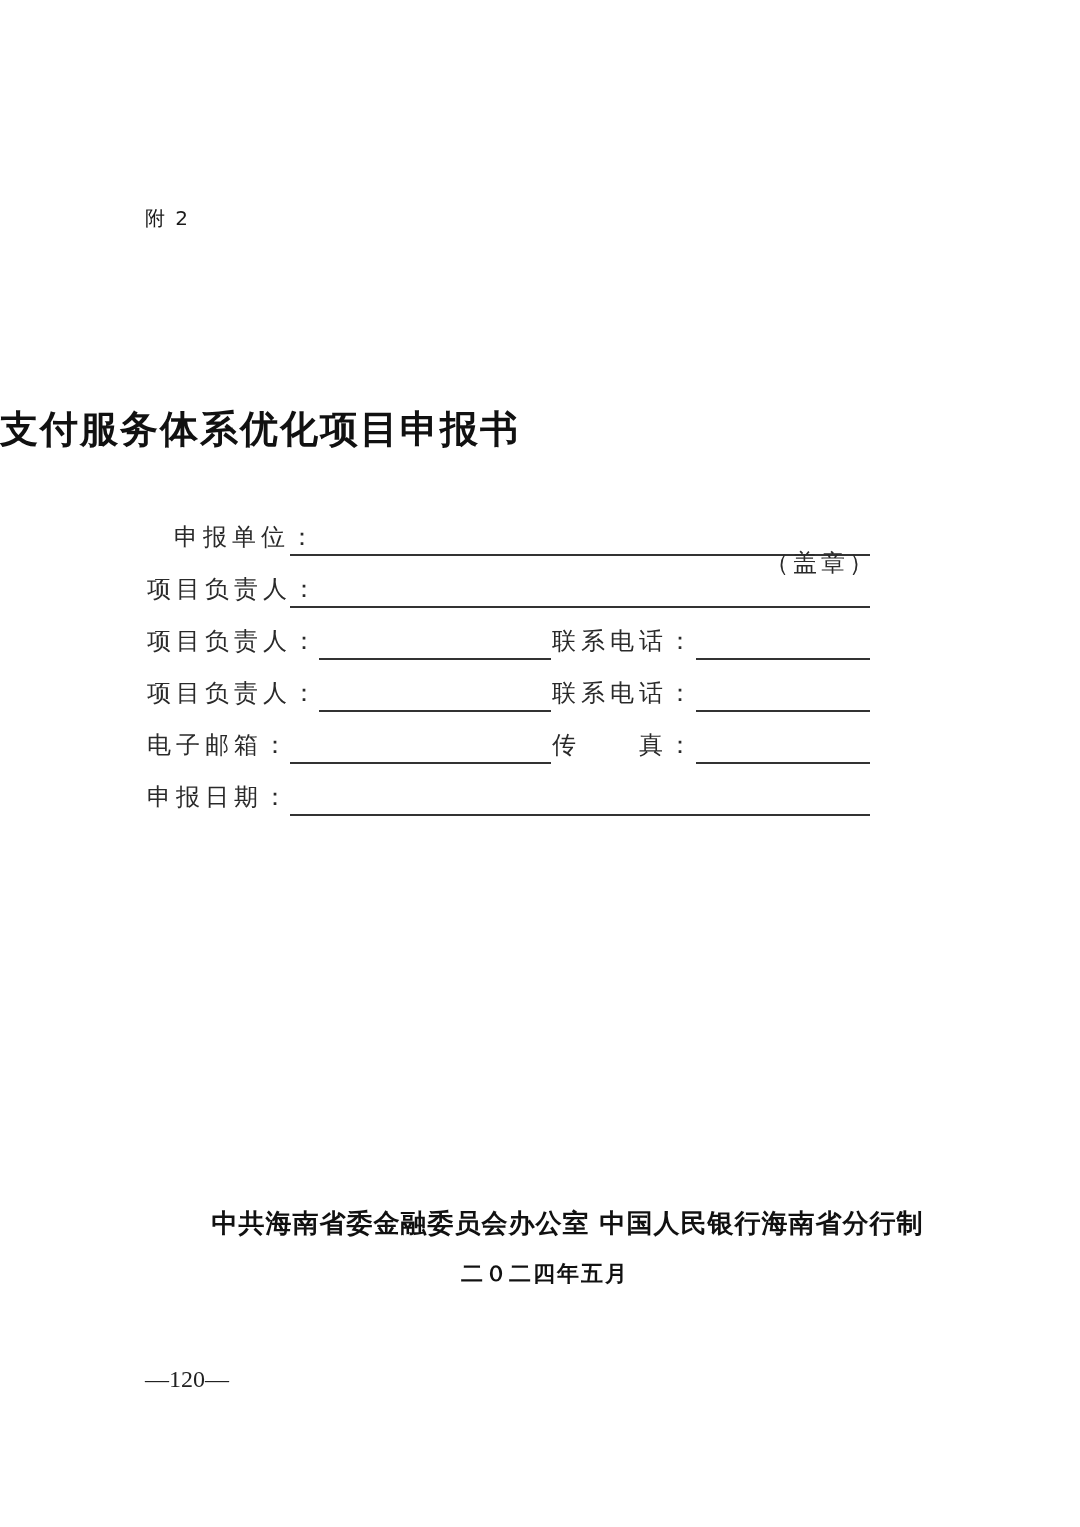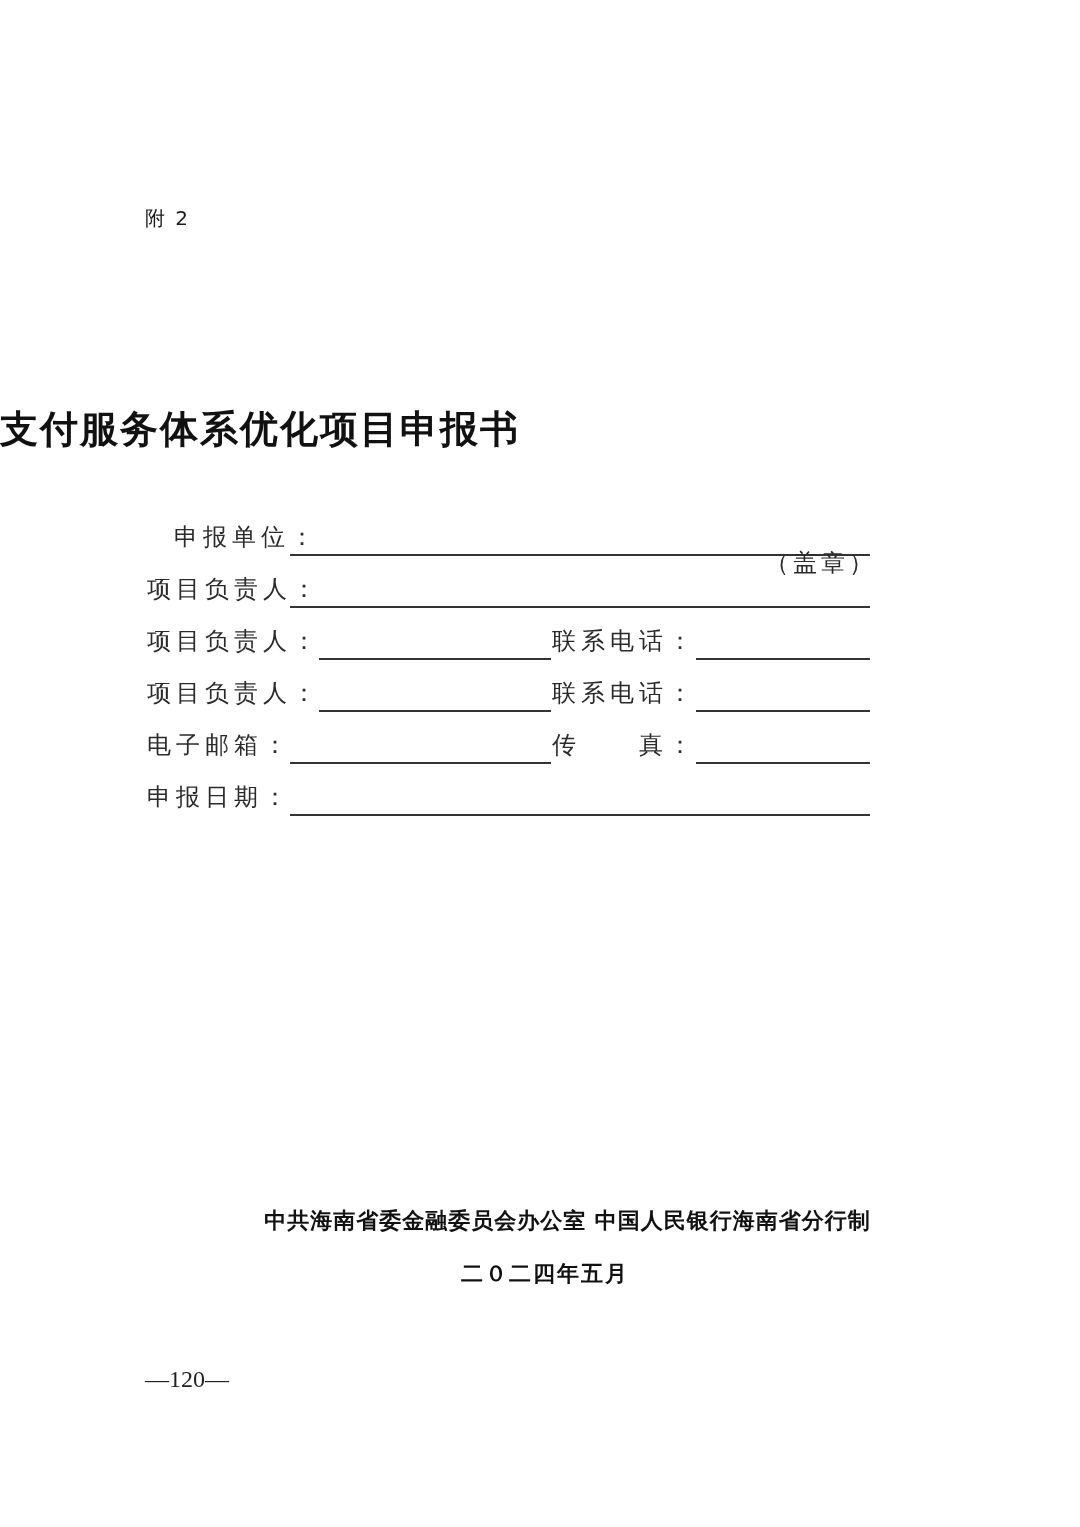--- a/index.html
+++ b/index.html
@@ -4,21 +4,21 @@
 <style>
   html, body { margin:0; padding:0; background:#ffffff; }
   body { width:1080px; height:1527px; position:relative; overflow:hidden; color:#1a1a1a; }
   .abs { position:absolute; }
   .attach { left:145px; top:205px; font-family:"DejaVu Sans", sans-serif; font-size:20px; letter-spacing:2px; }
   .title { left:0; width:1080px; top:404px; text-align:left; font-family:"DejaVu Serif", serif; font-weight:bold; font-size:38px; letter-spacing:2px; color:#111; }
   .row { position:absolute; left:145px; height:40px; font-family:"DejaVu Sans", sans-serif; font-size:24px; color:#2a2a2a; }
   .lbl { position:absolute; top:0; white-space:nowrap; letter-spacing:5px; }
   .line { position:absolute; top:33px; height:0; border-bottom:2px solid #333; }
   .seal { position:absolute; top:0; white-space:nowrap; letter-spacing:4px; }
-  .issuer { left:0; width:1080px; top:1206px; text-align:center; font-family:"DejaVu Sans", sans-serif; font-weight:bold; font-size:22px; padding-left:55px; box-sizing:border-box; letter-spacing:1px; color:#111; }
+  .issuer { left:0; width:1080px; top:1206px; text-align:center; font-family:"DejaVu Sans", sans-serif; font-weight:bold; font-size:26px; padding-left:55px; box-sizing:border-box; letter-spacing:1px; color:#111; }
   .date { left:0; width:1080px; top:1259px; text-align:center; font-family:"DejaVu Sans", sans-serif; font-weight:bold; font-size:22px; padding-left:10px; box-sizing:border-box; letter-spacing:2px; color:#111; }
   .pageno { left:145px; top:1366px; font-family:"Liberation Serif", serif; font-size:24px; color:#222; }
 </style>
 </head>
 <body>
 
 <div class="abs attach">附 2</div>
 
 <div class="abs title">支付服务体系优化项目申报书</div>
 

